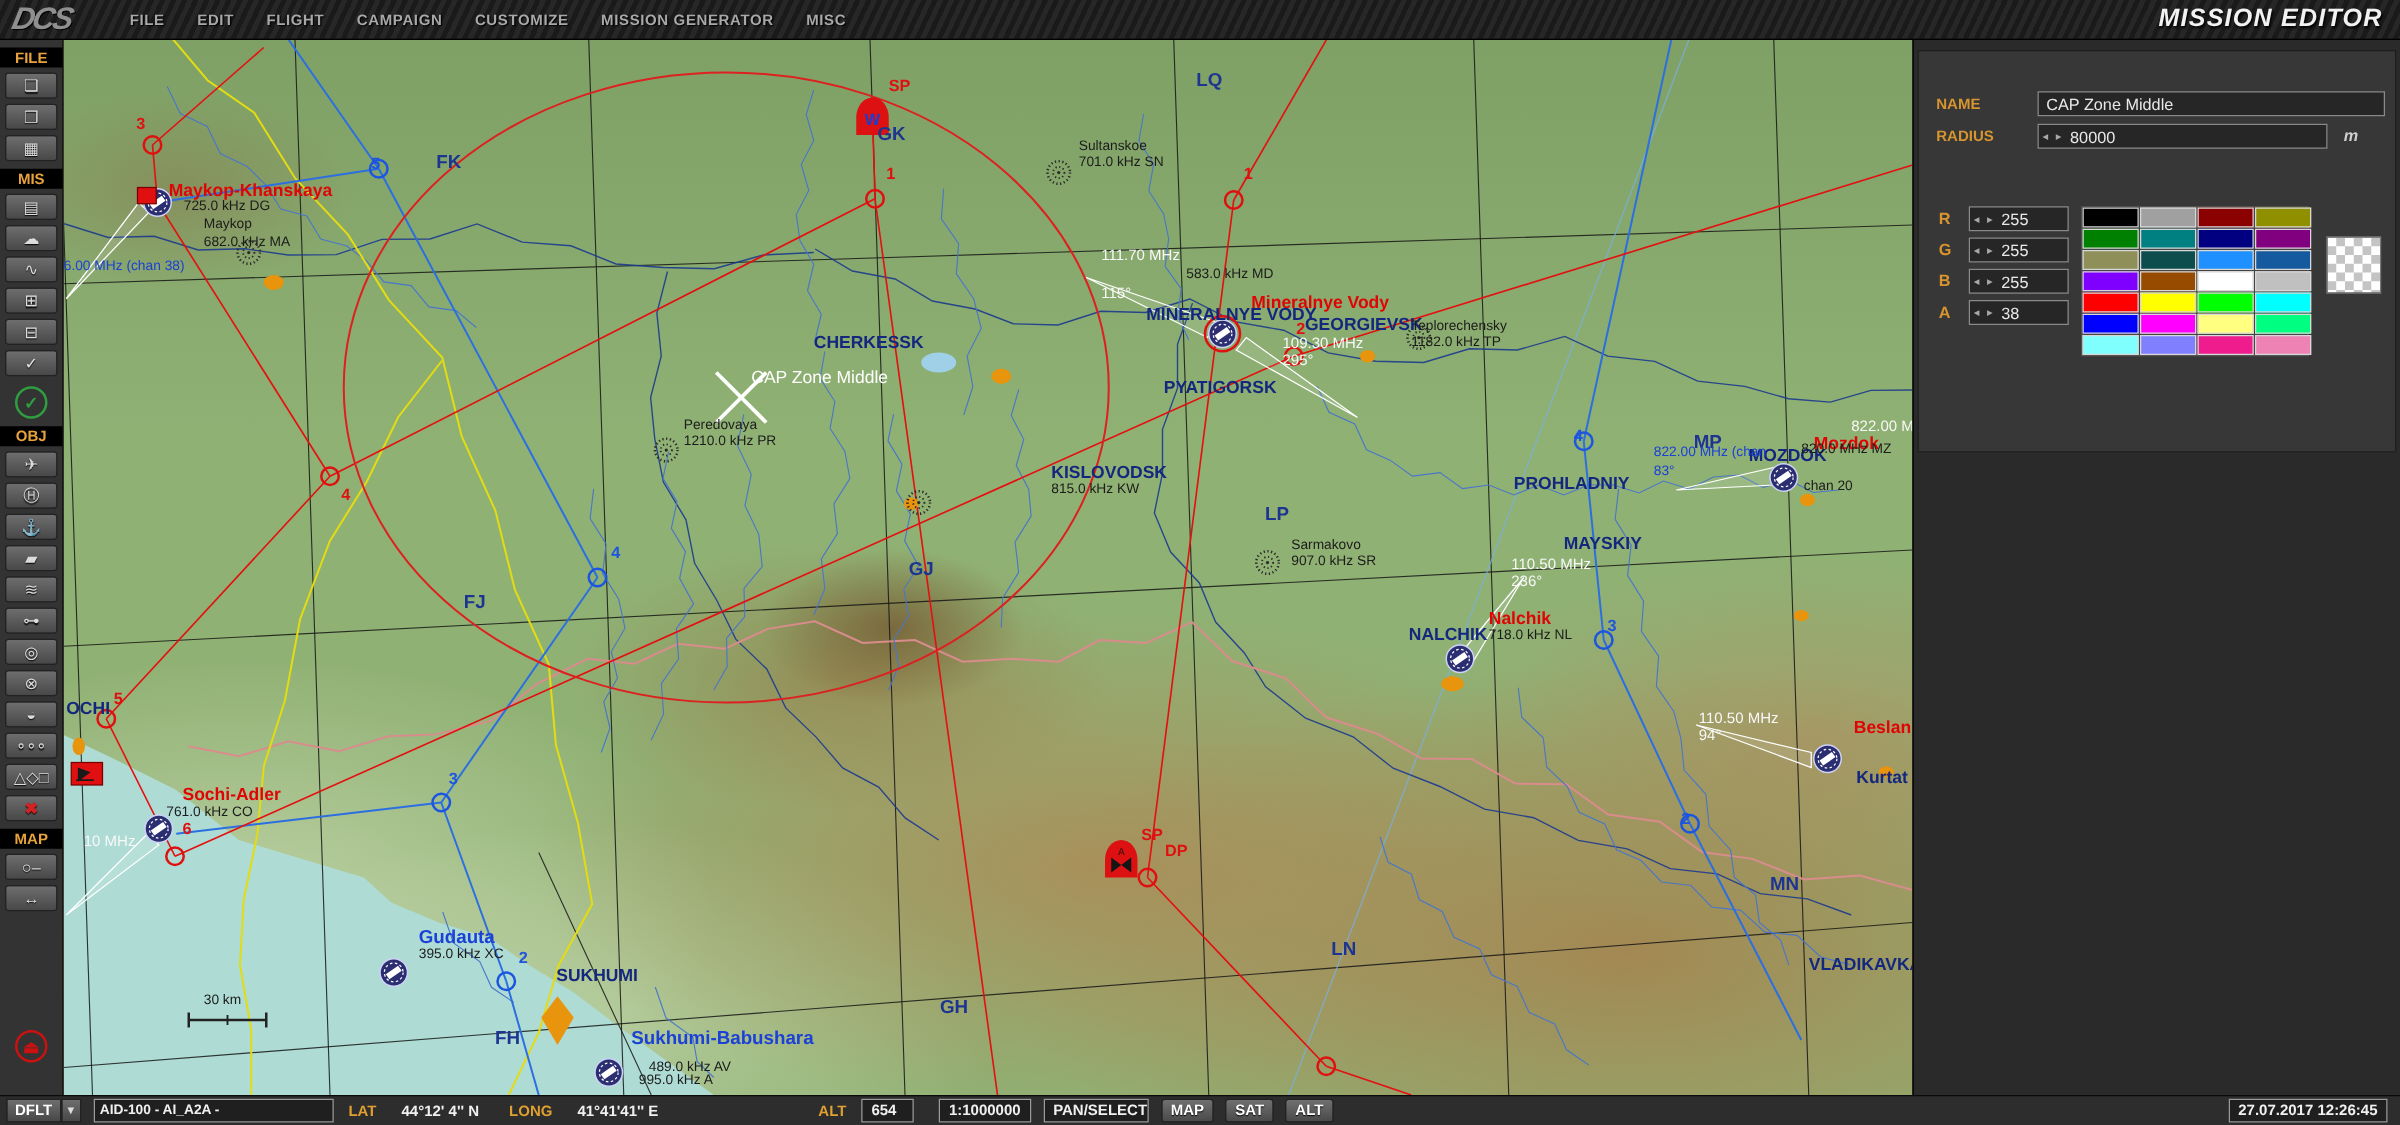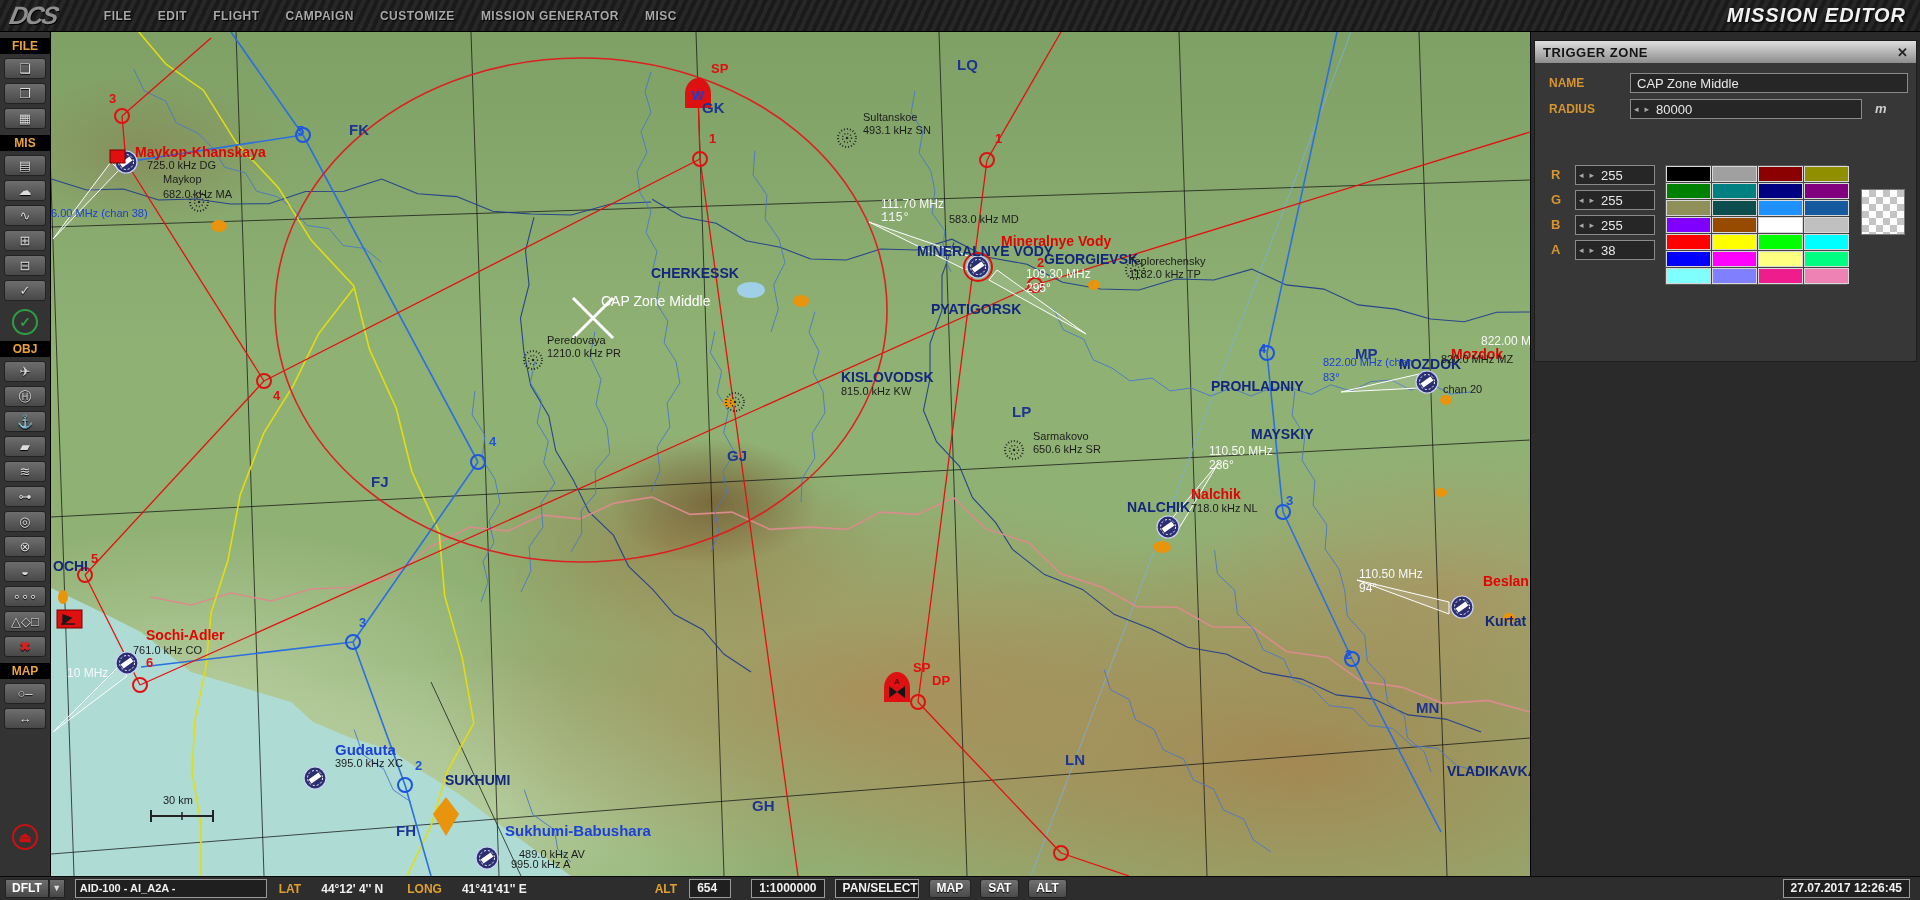--- a/index.html
+++ b/index.html
@@ -392,42 +392,42 @@
           <div class="lb grid" style="left: 651px; top: 68px;">GK</div>
           <div class="lb grid" style="left: 320px; top: 442px;">FJ</div>
           <div class="lb grid" style="left: 676px; top: 416px;">GJ</div>
           <div class="lb grid" style="left: 961px; top: 372px;">LP</div>
           <div class="lb grid" style="left: 1304px; top: 314px;">MP</div>
           <div class="lb grid" style="left: 1365px; top: 668px;">MN</div>
           <div class="lb grid" style="left: 1014px; top: 720px;">LN</div>
           <div class="lb grid" style="left: 701px; top: 766px;">GH</div>
           <div class="lb grid" style="left: 345px; top: 791px;">FH</div>
           <div class="lb sm" style="left: 812px; top: 80px;">Sultanskoe</div>
-          <div class="lb sm" style="left: 812px; top: 93px;">493.1 kHz SN</div>
+          <div class="lb sm" style="left: 812px; top: 93px;">701.0 kHz SN</div>
           <div class="lb sm" style="left: 496px; top: 303px;">Peredovaya</div>
           <div class="lb sm" style="left: 496px; top: 316px;">1210.0 kHz PR</div>
           <div class="lb sm" style="left: 982px; top: 399px;">Sarmakovo</div>
-          <div class="lb sm" style="left: 982px; top: 412px;">650.6 kHz SR</div>
+          <div class="lb sm" style="left: 982px; top: 412px;">907.0 kHz SR</div>
           <div class="lb sm" style="left: 1078px; top: 224px;">Teplorechensky</div>
           <div class="lb sm" style="left: 1078px; top: 237px;">1182.0 kHz TP</div>
           <div class="lb sm" style="left: 96px; top: 128px;">725.0 kHz DG</div>
           <div class="lb sm" style="left: 112px; top: 142px;">Maykop</div>
           <div class="lb sm" style="left: 112px; top: 157px;">682.0 kHz MA</div>
           <div class="lb sm" style="left: 898px; top: 182px;">583.0 kHz MD</div>
           <div class="lb sm" style="left: 82px; top: 613px;">761.0 kHz CO</div>
           <div class="lb sm" style="left: 790px; top: 354px;">815.0 kHz KW</div>
           <div class="lb sm" style="left: 284px; top: 726px;">395.0 kHz XC</div>
           <div class="lb sm" style="left: 460px; top: 806px; margin-top: 21px;">995.0 kHz A</div>
           <div class="lb sm" style="left: 468px; top: 817px;">489.0 kHz AV</div>
           <div class="lb sm" style="left: 1140px; top: 471px;">718.0 kHz NL</div>
           <div class="lb sm" style="left: 1390px; top: 322px;">820.0 MHz MZ</div>
           <div class="lb sm" style="left: 1392px; top: 352px;">chan 20</div>
           <div class="lb sm" style="left: 112px; top: 763px;">30 km</div>
           <div class="lb wht" style="left: 830px; top: 166px;">111.70 MHz</div>
-          <div class="lb wht" style="left: 830px; top: 180px; font-family: Liberation Mono, monospace;">115°</div>
+          <div class="lb wht" style="left: 830px; top: 196px;">115°</div>
           <div class="lb wht" style="left: 975px; top: 236px;">109.30 MHz</div>
           <div class="lb wht" style="left: 975px; top: 250px;">295°</div>
           <div class="lb wht" style="left: 1158px; top: 413px;">110.50 MHz</div>
           <div class="lb wht" style="left: 1158px; top: 427px;">236°</div>
           <div class="lb wht" style="left: 1308px; top: 536px;">110.50 MHz</div>
           <div class="lb wht" style="left: 1308px; top: 550px;">94°</div>
           <div class="lb wht" style="left: 1430px; top: 303px;">822.00 MHz</div>
           <div class="lb wht" style="left: 16px; top: 635px;">10 MHz</div>
           <div class="lb whtb" style="left: 550px; top: 262px;">CAP Zone Middle</div>
           <div class="lb bfq" style="left: 0px; top: 176px;">6.00 MHz (chan 38)</div>
@@ -448,24 +448,20 @@
           <div class="lb wpb" style="left: 308px; top: 584px;">3</div>
           <div class="lb wpb" style="left: 364px; top: 727px;">2</div>
           <div class="lb wpb" style="left: 1208px; top: 310px;">4</div>
           <div class="lb wpb" style="left: 1235px; top: 462px;">3</div>
           <div class="lb wpb" style="left: 1294px; top: 616px;">2</div>
         </div>
     </div>
 
     <div id="panel">
       <div id="tz">
-        <div id="tz-header">
-          <span id="tz-title">TRIGGER ZONE</span>
-          <span id="tz-close">✕</span>
-        </div>
 
         <div class="tz-row" style="top:32px;">
           <span class="tz-lab">NAME</span>
           <input class="tz-input" value="CAP Zone Middle" style="">
         </div>
 
         <div class="tz-row" style="top:58px;">
           <span class="tz-lab">RADIUS</span>
           <div class="spin" style="left:95px; width:232px;">
             <span class="ar">◂</span>

